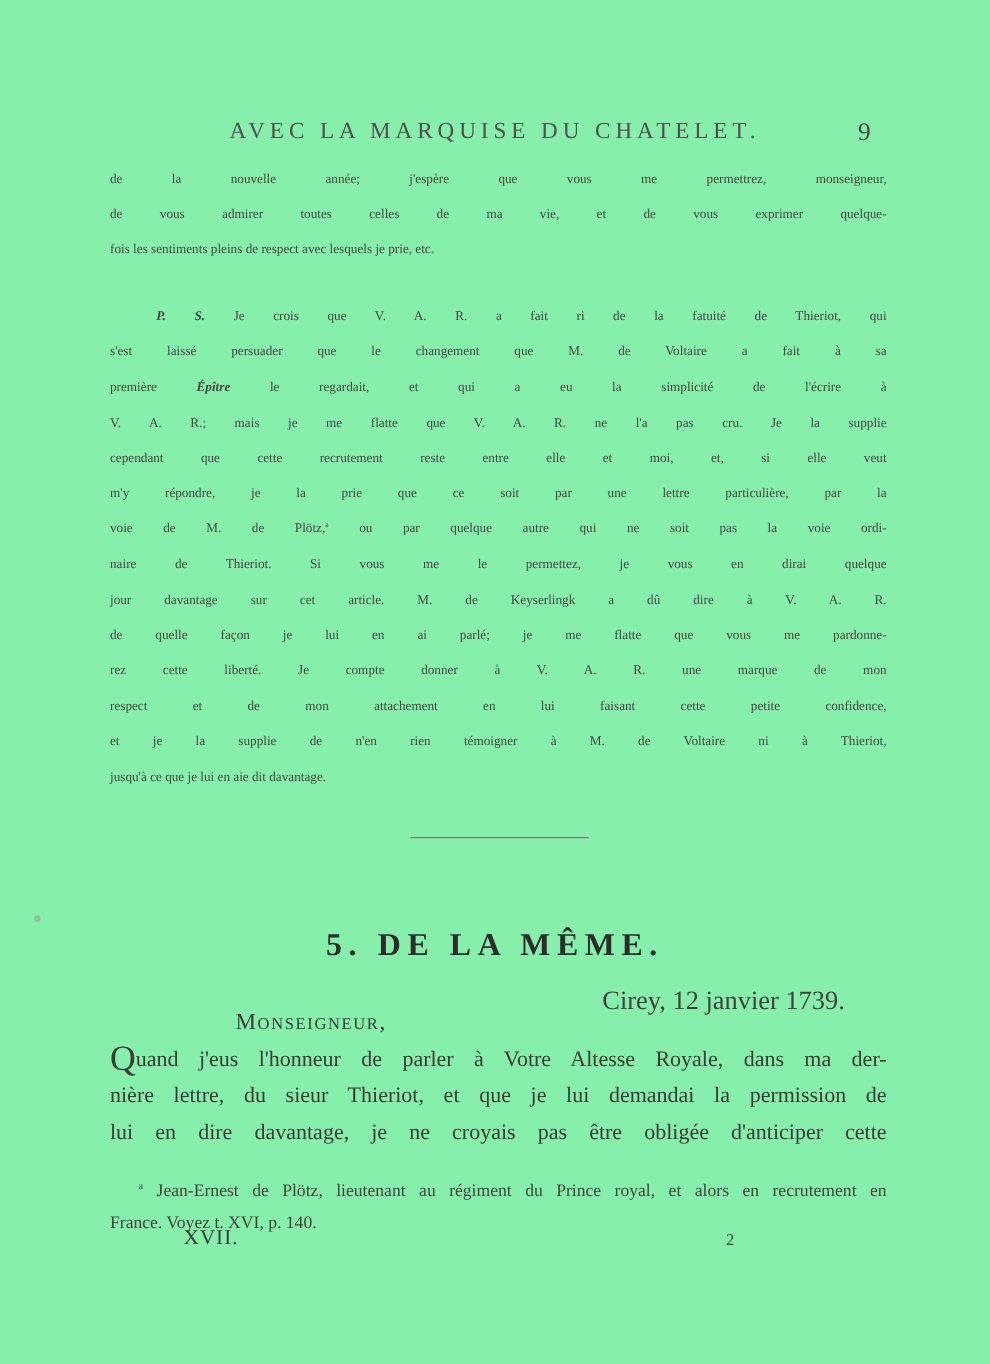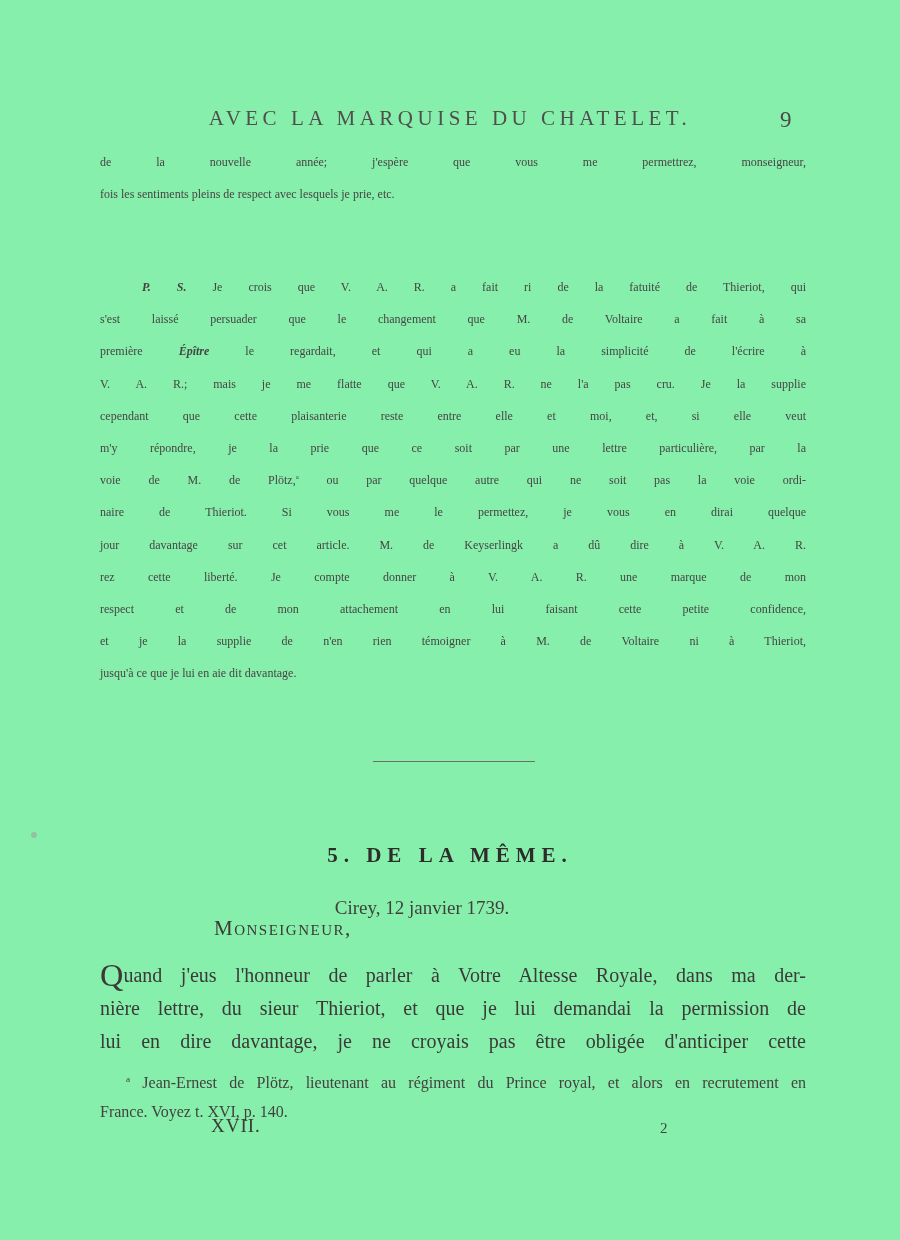--- a/index.html
+++ b/index.html
@@ -31,41 +31,41 @@
   .i{font-style:italic;font-weight:bold;}
   .sup{vertical-align:super;font-size:0.58em;line-height:0;}
   .big{font-size:1.62em;line-height:0;vertical-align:-0.12em;}
   .divider{
     top:761px;left:373px;width:162px;height:0;
     border-top:1.6px solid #6e6d6a;
   }
   .section-heading{
     top:843px;left:0;width:900px;
     text-align:center;
-    font-size:21px;font-weight:bold;letter-spacing:6px;
+    font-size:29px;font-weight:bold;letter-spacing:6px;
     color:#2d2c2a;
   }
   .dateline{
-    top:897px;left:88px;width:668px;
-    text-align:center;
-    font-size:19px;color:#413f3c;
+    top:897px;left:100px;width:668px;
+    text-align:right;
+    font-size:24px;color:#413f3c;
   }
   .salutation{
     top:916px;left:214px;
     font-variant:small-caps;
     font-size:21px;letter-spacing:1.5px;
     color:#3b3a36;
   }
   .footnote{
     top:1068px;
     font-size:16px;line-height:29px;color:#44423f;
   }
   .footer-volume{
     top:1115px;left:167px;
-    font-size:19px;letter-spacing:1px;color:#3b3a36;margin-left:44px;
+    font-size:19px;letter-spacing:1px;color:#3b3a36;
   }
   .signature-mark{
     top:1120px;left:660px;
     font-size:15px;color:#45443f;
   }
   .speck{
     top:832px;left:31px;width:6px;height:6px;
     border-radius:50%;
     background:#9a9a98;opacity:.55;
   }
@@ -73,48 +73,50 @@
 </head>
 <body>
 
 <div class="page">
 
   <div class="abs running-title">AVEC LA MARQUISE DU CHATELET.</div>
   <div class="abs page-number">9</div>
 
   <div class="abs col body-text" style="top:146px;">
       <div class="tline just"><span>de la nouvelle année; j'espère que vous me permettrez, monseigneur,</span></div>
+      <div class="tline just"><span>de vous admirer toutes celles de ma vie, et de vous exprimer quelque-</span></div>
       <div class="tline"><span>fois les sentiments pleins de respect avec lesquels je prie, etc.</span></div>
     </div>
 
   <div class="abs col body-text" style="top:271px;">
       <div class="tline just" style="text-indent: 42px;"><span class="i">P. S.</span><span>  Je crois que V. A. R. a fait ri de la fatuité de Thieriot, qui</span></div>
       <div class="tline just"><span>s'est laissé persuader que le changement que M. de Voltaire a fait à sa</span></div>
       <div class="tline just"><span>première </span><span class="i">Épître</span><span> le regardait, et qui a eu la simplicité de l'écrire à</span></div>
       <div class="tline just"><span>V. A. R.; mais je me flatte que V. A. R. ne l'a pas cru.  Je la supplie</span></div>
-      <div class="tline just"><span>cependant que cette plaisanterie reste entre elle et moi, et, si elle veut</span></div>
+      <div class="tline just"><span>cependant que cette recrutement reste entre elle et moi, et, si elle veut</span></div>
       <div class="tline just"><span>m'y répondre, je la prie que ce soit par une lettre particulière, par la</span></div>
       <div class="tline just"><span>voie de M. de Plötz,</span><span class="sup">a</span><span> ou par quelque autre qui ne soit pas la voie ordi-</span></div>
       <div class="tline just"><span>naire de Thieriot.  Si vous me le permettez, je vous en dirai quelque</span></div>
       <div class="tline just"><span>jour davantage sur cet article.  M. de Keyserlingk a dû dire à V. A. R.</span></div>
+      <div class="tline just"><span>de quelle façon je lui en ai parlé; je me flatte que vous me pardonne-</span></div>
       <div class="tline just"><span>rez cette liberté.  Je compte donner à V. A. R. une marque de mon</span></div>
       <div class="tline just"><span>respect et de mon attachement en lui faisant cette petite confidence,</span></div>
       <div class="tline just"><span>et je la supplie de n'en rien témoigner à M. de Voltaire ni à Thieriot,</span></div>
       <div class="tline"><span>jusqu'à ce que je lui en aie dit davantage.</span></div>
     </div>
 
   <div class="abs divider"></div>
 
   <div class="abs section-heading">5. DE LA MÊME.</div>
 
   <div class="abs dateline">Cirey, 12 janvier 1739.</div>
 
   <div class="abs salutation">Monseigneur,</div>
 
-  <div class="abs col body-text2" style="top:947px;margin-top:12px;">
+  <div class="abs col body-text2" style="top:947px;">
       <div class="tline just"><span class="big">Q</span><span>uand j'eus l'honneur de parler à Votre Altesse Royale, dans ma der-</span></div>
       <div class="tline just"><span>nière lettre, du sieur Thieriot, et que je lui demandai la permission de</span></div>
       <div class="tline just"><span>lui en dire davantage, je ne croyais pas être obligée d'anticiper cette</span></div>
     </div>
 
   <div class="abs col footnote">
       <div class="tline just" style="text-indent: 26px;"><span class="sup">a</span><span> Jean-Ernest de Plötz, lieutenant au régiment du Prince royal, et alors en recrutement en</span></div>
       <div class="tline"><span>France.  Voyez t. XVI, p. 140.</span></div>
     </div>
 

